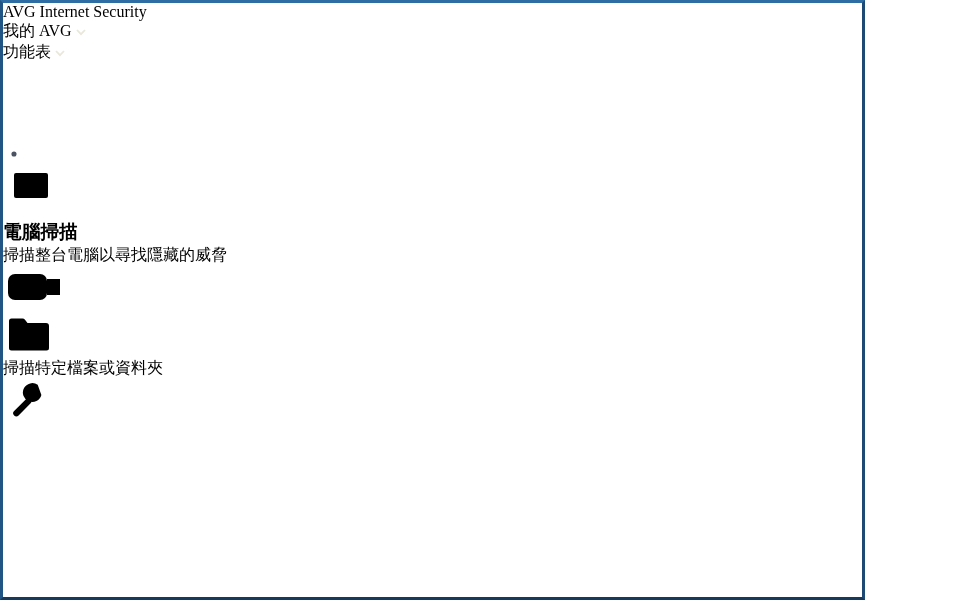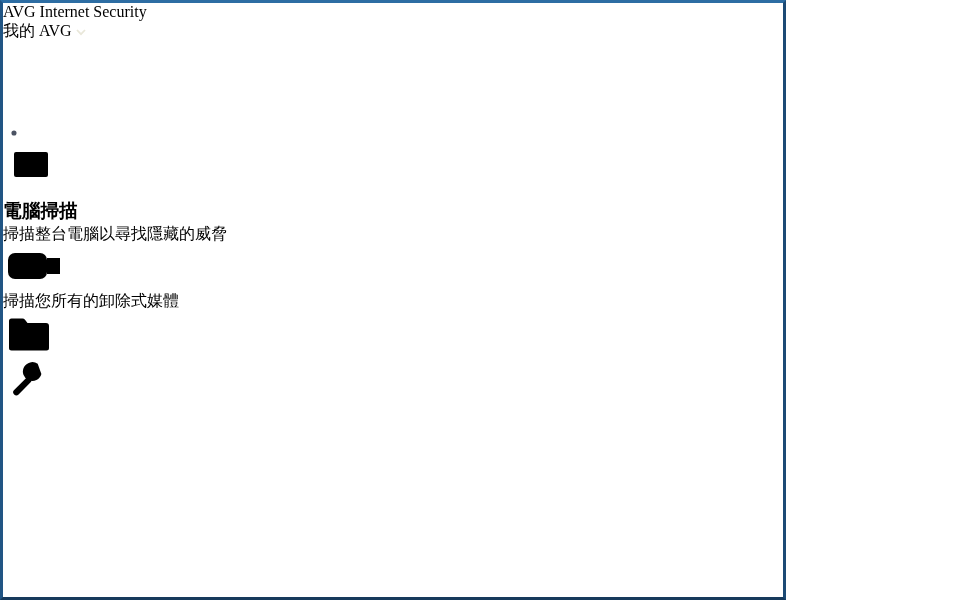--- a/index.html
+++ b/index.html
@@ -1,20 +1,20 @@
 <!DOCTYPE html>
 <html><head>
 <meta charset="utf-8">
 <style>
   * { margin:0; padding:0; box-sizing:border-box; }
   html,body { width:961px; height:600px; overflow:hidden; }
   body { font-family:"Liberation Serif","DejaVu Serif",serif; }
 
   .window {
-    position:relative; width:786px; height:600px;
+    position:relative; width:865px; height:600px;
     border-top:3px solid #2d6da3;
     border-left:3px solid #215584;
     border-right:3px solid #1c4a75;
     border-bottom:3px solid #173a5c;
     background: radial-gradient(130% 95% at 72% 42%, #303짱;
     overflow:hidden;
   }
   .window { background: radial-gradient(130% 95% at 72% 42%, #313847 0%, #2a303c 55%, #232833 100%); }
 
   
@@ -79,20 +79,26 @@
       <span class="brand-avg">AVG</span>
       <span class="brand-product">Internet Security</span>
     </div>
     <div class="titlebar-right">
       <div class="tb-menu">
         <span>我的 AVG</span>
         <svg width="10" height="7" viewBox="0 0 10 7">
             <polyline points="1,1 5,5.2 9,1" fill="none" stroke="#e9e7d9" stroke-width="1.7"></polyline>
           </svg>
       </div>
+      <div class="tb-menu">
+        <span>功能表</span>
+        <svg width="10" height="7" viewBox="0 0 10 7">
+            <polyline points="1,1 5,5.2 9,1" fill="none" stroke="#e9e7d9" stroke-width="1.7"></polyline>
+          </svg>
+      </div>
       <div class="winbtns">
         <div class="winbtn">
           <svg width="21" height="21" viewBox="0 0 21 21">
               <line x1="5.5" y1="10.5" x2="15.5" y2="10.5" stroke="#ffffff" stroke-width="2.2"></line>
             </svg>
         </div>
         <div class="winbtn">
           <svg width="21" height="21" viewBox="0 0 21 21">
               <line x1="6.6" y1="6.6" x2="14.4" y2="14.4" stroke="#ffffff" stroke-width="2.2"></line>
               <line x1="14.4" y1="6.6" x2="6.6" y2="14.4" stroke="#ffffff" stroke-width="2.2"></line>
@@ -139,27 +145,27 @@
     </div>
 
 
     <div class="tile">
       <div class="iconbox"><svg class="scan-ic" width="64" height="42" viewBox="0 0 64 42">
         <rect x="5" y="8" width="39" height="26" rx="7"></rect>
         <rect x="44" y="13" width="13" height="16"></rect>
         <line x1="50" y1="18" x2="53.5" y2="18"></line>
             <line x1="50" y1="24" x2="53.5" y2="24"></line>
       </svg></div>
-      <p>掃描您所有的卸除式媒體</p>
     </div>
 
     <div class="tile">
       <div class="iconbox"><svg class="scan-ic" width="52" height="42" viewBox="0 0 52 42">
         <path d="M6 36 V9 q0-2.5 2.5-2.5 h11 q1.5 0 2.5 1.2 L24.5 11 H43 q3 0 3 3 v22 q0 2.5 -2.5 2.5 H8.5 q-2.5 0 -2.5 -2.5 z"></path>
       </svg></div>
+      <p>掃描特定檔案或資料夾</p>
     </div>
 
     <div class="tile">
       <div class="iconbox"><svg class="scan-ic" width="46" height="46" viewBox="0 0 44 44">
         <path d="M33.2 5.6 A9 9 0 1 0 36.7 15.3"></path>
         <path d="M33.2 5.6 L29.8 9.6"></path>
             <path d="M36.7 15.3 L31.6 14.2"></path>
         <rect x="22.5" y="19" width="6" height="22" rx="3" transform="rotate(45 25.5 20)"></rect>
       </svg></div>
 

